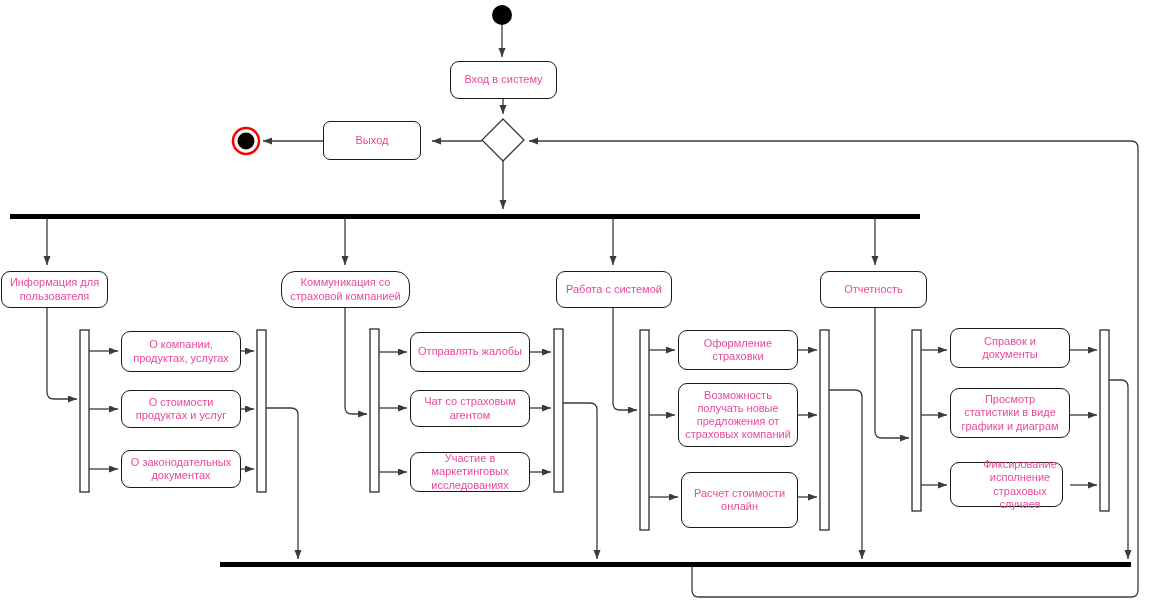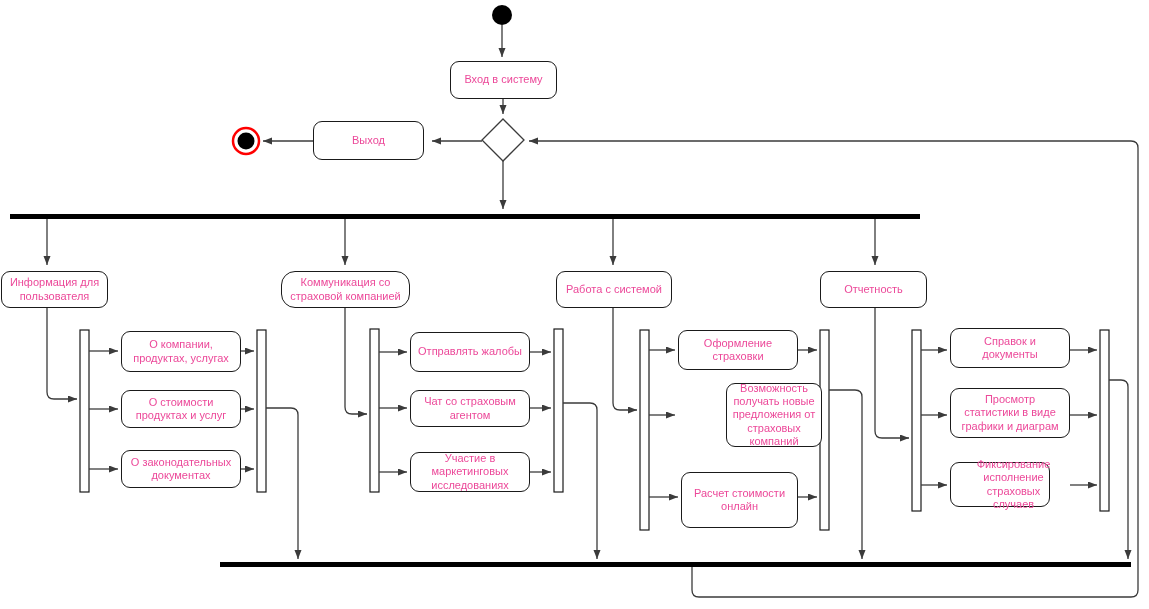--- a/index.html
+++ b/index.html
@@ -109,36 +109,36 @@
 
       <path d="M266,408 H291 Q298,408 298,415 V559" marker-end="url(#arr)"></path>
       <path d="M563,403 H590 Q597,403 597,410 V559" marker-end="url(#arr)"></path>
       <path d="M829,390 H855 Q862,390 862,397 V559" marker-end="url(#arr)"></path>
       <path d="M1109,380 H1121 Q1128,380 1128,387 V559" marker-end="url(#arr)"></path>
     </g>
   </svg>
 
   <div class="box" style="left:450px;top:61px;width:107px;height:38px;">Вход в систему</div>
 
-  <div class="box" style="left:313px;top:121px;width:111px;height:39px;">Выход</div>
+  <div class="box" style="left:323px;top:121px;width:98px;height:39px;border-radius:7px;">Выход</div>
 
   <div class="box" style="left:1px;top:271px;width:107px;height:37px;">Информация для пользователя</div>
   <div class="box" style="left:281px;top:271px;width:129px;height:37px;border-radius:14px;">Коммуникация со страховой компанией</div>
   <div class="box" style="left:556px;top:271px;width:116px;height:37px;">Работа с системой</div>
   <div class="box" style="left:820px;top:271px;width:107px;height:37px;">Отчетность</div>
 
   <div class="box" style="left:121px;top:331px;width:120px;height:41px;">О компании, продуктах, услугах</div>
   <div class="box" style="left:121px;top:390px;width:120px;height:38px;text-align:center;">О стоимости продуктах и услуг</div>
   <div class="box" style="left:121px;top:450px;width:120px;height:38px;">О законодательных документах</div>
 
   <div class="box" style="left:410px;top:332px;width:120px;height:40px;border-radius:9px;">Отправлять жалобы</div>
   <div class="box" style="left:410px;top:390px;width:120px;height:37px;">Чат со страховым агентом</div>
   <div class="box" style="left:410px;top:452px;width:120px;height:40px;">Участие в маркетинговых исследованиях</div>
 
   <div class="box" style="left:678px;top:330px;width:120px;height:40px;">Оформление страховки</div>
-  <div class="box" style="left:678px;top:383px;width:96px;height:64px;margin-left:48px;">Возможность получать новые предложения от страховых компаний</div>
+  <div class="box" style="left:678px;top:383px;width:120px;height:64px;">Возможность получать новые предложения от страховых компаний</div>
   <div class="box" style="left:681px;top:472px;width:117px;height:56px;">Расчет стоимости онлайн</div>
 
   <div class="box" style="left:950px;top:388px;width:120px;height:50px;">Просмотр статистики в виде графики и диаграм</div>
   <div class="box" style="left:950px;top:328px;width:120px;height:40px;">Справок и документы</div>
-  <div class="box" style="left:950px;top:462px;width:100px;height:45px;padding-left:32px;">Фиксирование исполнение страховых случаев</div>
+  <div class="box" style="left:950px;top:462px;width:113px;height:45px;padding-left:32px;">Фиксирование исполнение страховых случаев</div>
 
 </div>
 
 </body></html>

